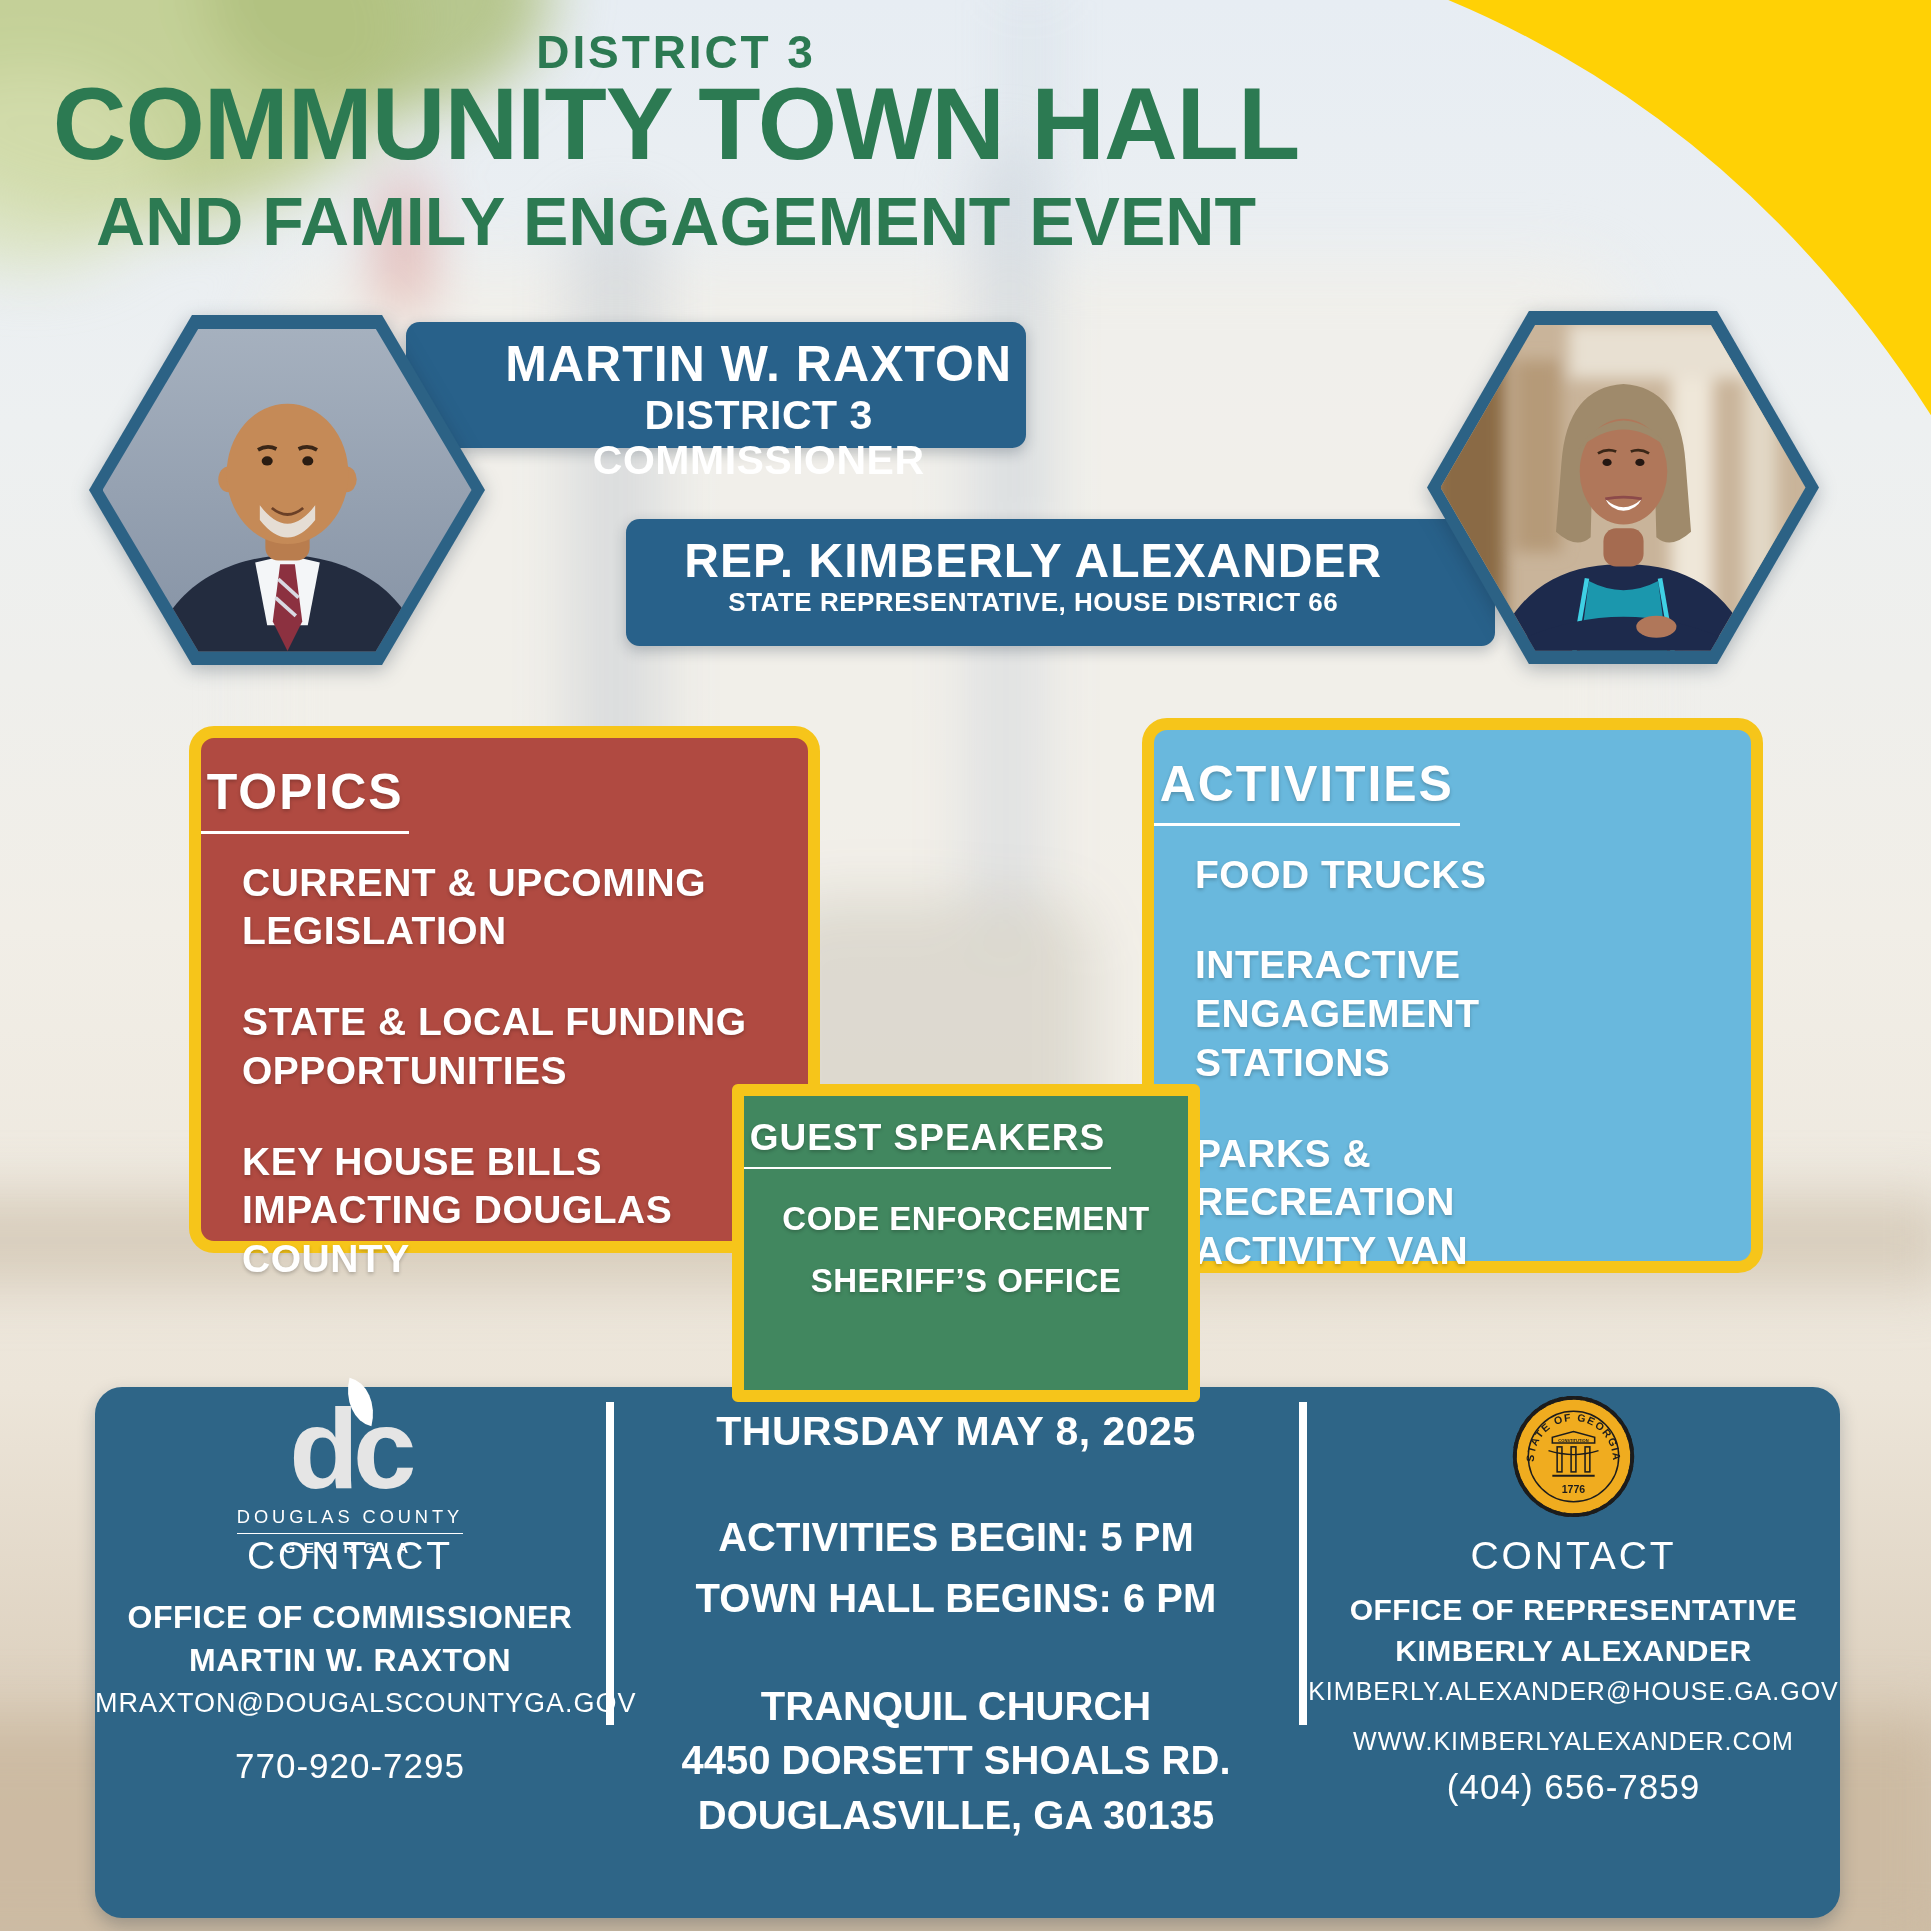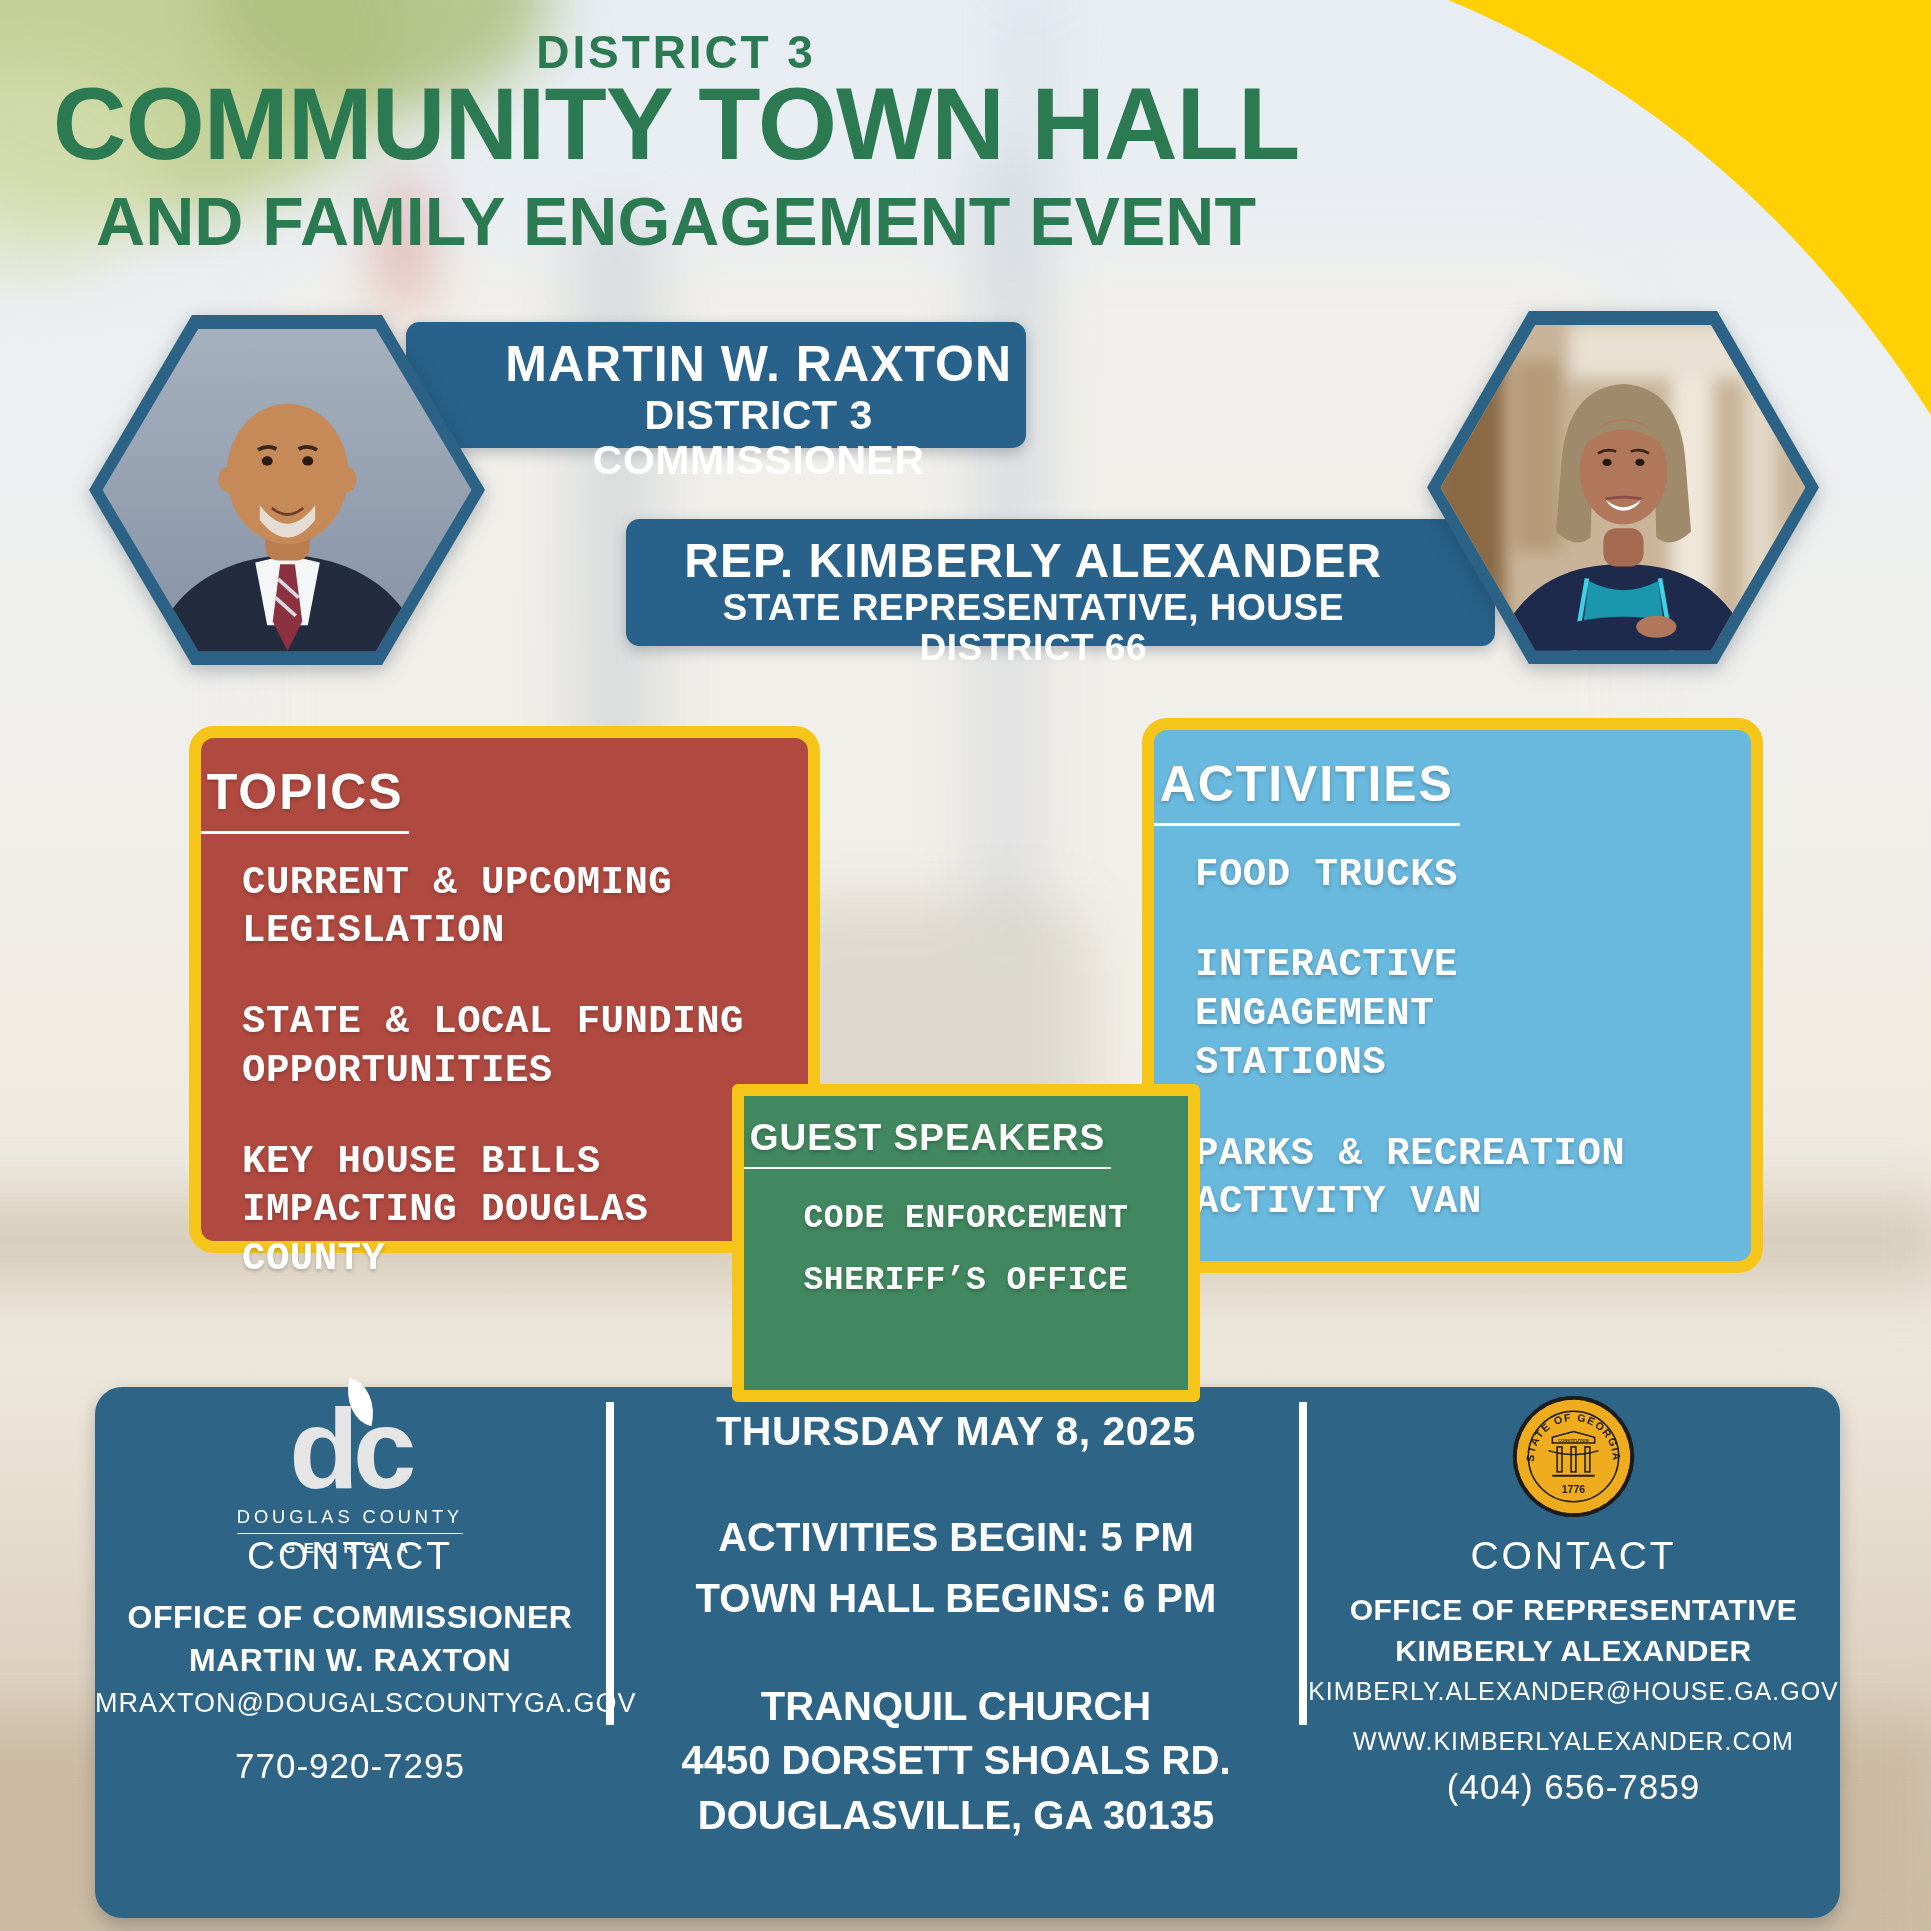--- a/index.html
+++ b/index.html
@@ -40,41 +40,41 @@
   
   .banner { position:absolute; background:#28618a; border-radius:13.5px; color:#ffffff; z-index:3;
             box-shadow:0 4.8px 13.5px rgba(20,40,60,.25); }
   .banner-raxton { left:406px; top:322px; width:620px; height:126px; }
   .banner-raxton .banner-text { position:absolute; left:97px; right:11.6px; top:13.5px; text-align:center; }
   .banner-kimberly { left:626px; top:519px; width:869px; height:127px; }
   .banner-kimberly .banner-text { position:absolute; left:13.5px; right:68px; top:13.5px; text-align:center; }
   .banner-name  { font-weight:bold; font-size:50px; letter-spacing:1px; line-height:1.15; }
   .banner-kimberly .banner-name { font-size:48px; }
   .banner-role  { font-weight:bold; font-size:41px; letter-spacing:0.5px; line-height:1.1; }
-  .banner-kimberly .banner-role { font-size:37px; }
+  .banner-kimberly .banner-role { font-size:26px; }
 
   
   .hex { position:absolute; z-index:4; filter:drop-shadow(0 5.8px 9.7px rgba(20,40,60,.3)); }
   .hex-shape { clip-path:polygon(26% 0%, 74% 0%, 100% 50%, 74% 100%, 26% 100%, 0% 50%); }
   .hex-outer { position:absolute; inset:0; background:#2c6285; }
   .hex-inner { position:absolute; inset:13.5px; overflow:hidden; }
   .hex-inner svg { width:100%; height:100%; display:block; }
   .hex-raxton   { left:89px;  top:315px; width:396px; height:350px; }
   .hex-kimberly { left:1427px; top:311px; width:392px; height:353px; }
 
   
   .info-box { position:absolute; border:12.6px solid #f6c51a; color:#ffffff; z-index:3;
               text-shadow:0 1.9px 3.9px rgba(0,0,0,.22); }
   .box-topics { left:189px; top:726px; width:607px; height:503px; background:#b04a41; border-radius:25px; }
   .box-activities { left:1142px; top:718px; width:597px; height:531px; background:#69b8dd; border-radius:25px; }
   .box-guest { left:732px; top:1084px; width:444px; height:294px; background:#41875f; border-radius:5.8px; z-index:6; }
   .box-heading { text-align:left; margin-top:25px; }
   .box-heading span { display:inline-block; font-weight:bold; font-size:50px; letter-spacing:1.9px;
                       border-bottom:3.9px solid #ffffff; padding:0 5.8px 9.7px 5.8px; }
-  .box-items { margin:25px 0 0 41px;font-family:Liberation Mono, monospace; }
+  .box-items { margin:25px 0 0 41px; }
   .box-topics .box-items { margin-right:53px; }
   .box-activities .box-items { margin-right:111px; }
   .box-item { font-weight:bold; font-size:39px; line-height:1.25; margin-bottom:42px; letter-spacing:0.5px; }
   .box-guest .box-heading { margin-top:21px; }
   .box-guest .box-heading span { font-size:37px; border-bottom-width:2.9px; padding-bottom:7.7px; letter-spacing:1px; }
   .box-guest .box-items { margin:29px 15.4px 0 15.4px; text-align:center; }
   .box-guest .box-item { font-size:33px; margin-bottom:21px; }
 
   
   .footer { position:absolute; left:95px; top:1387px; width:1745px; height:531px;

